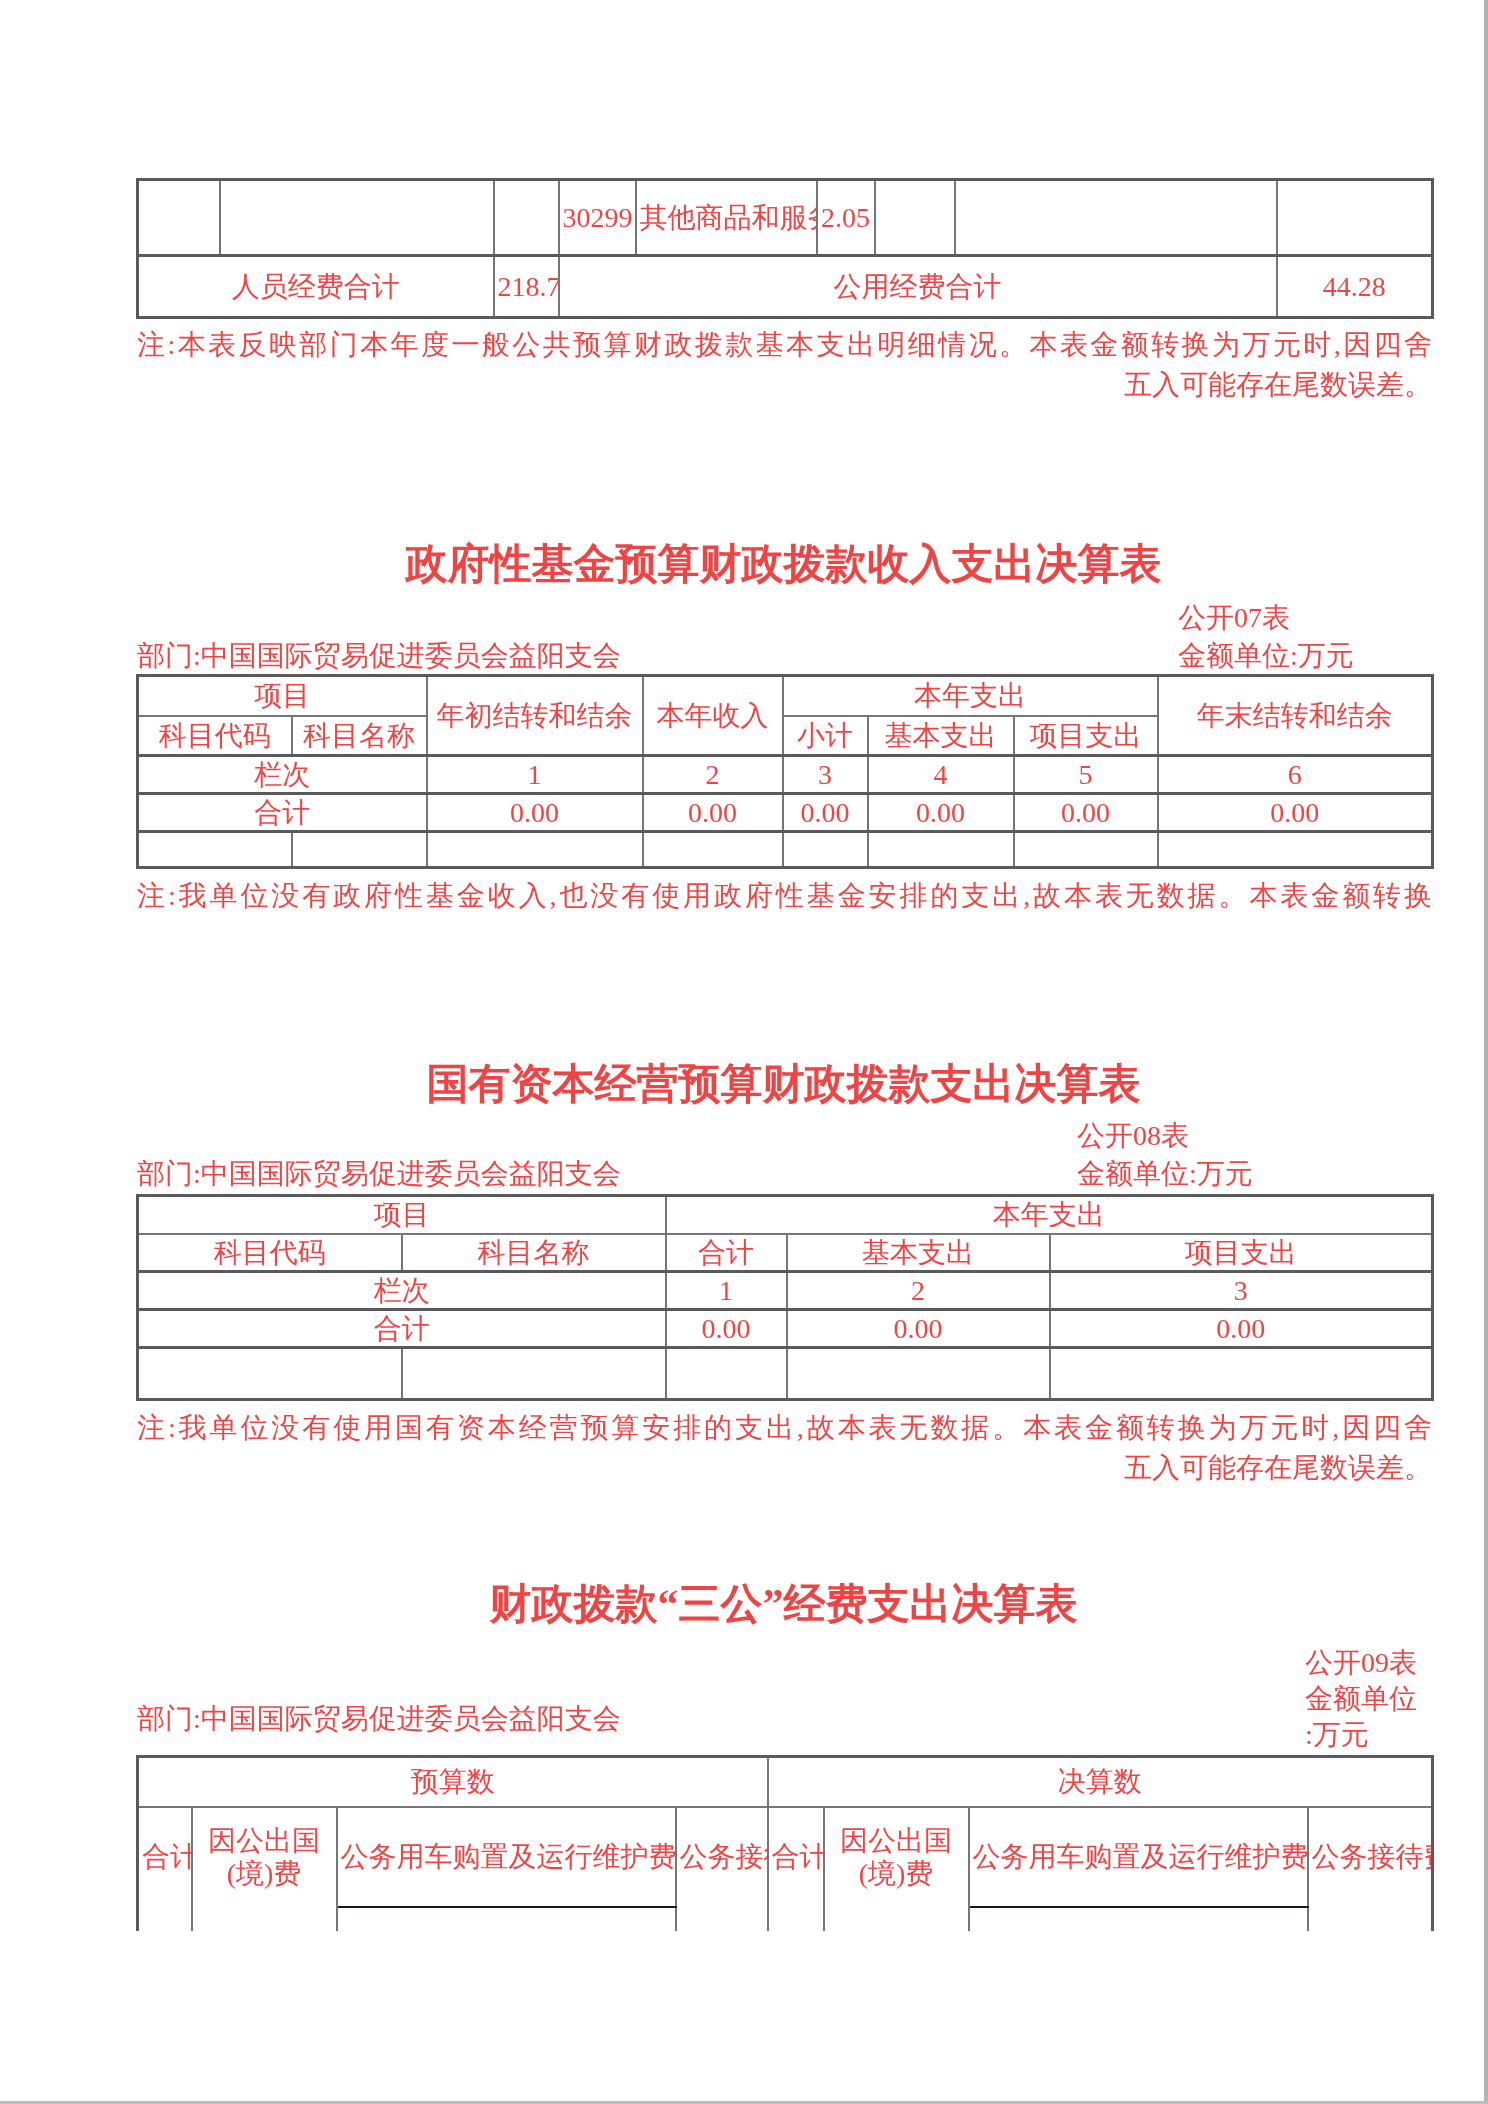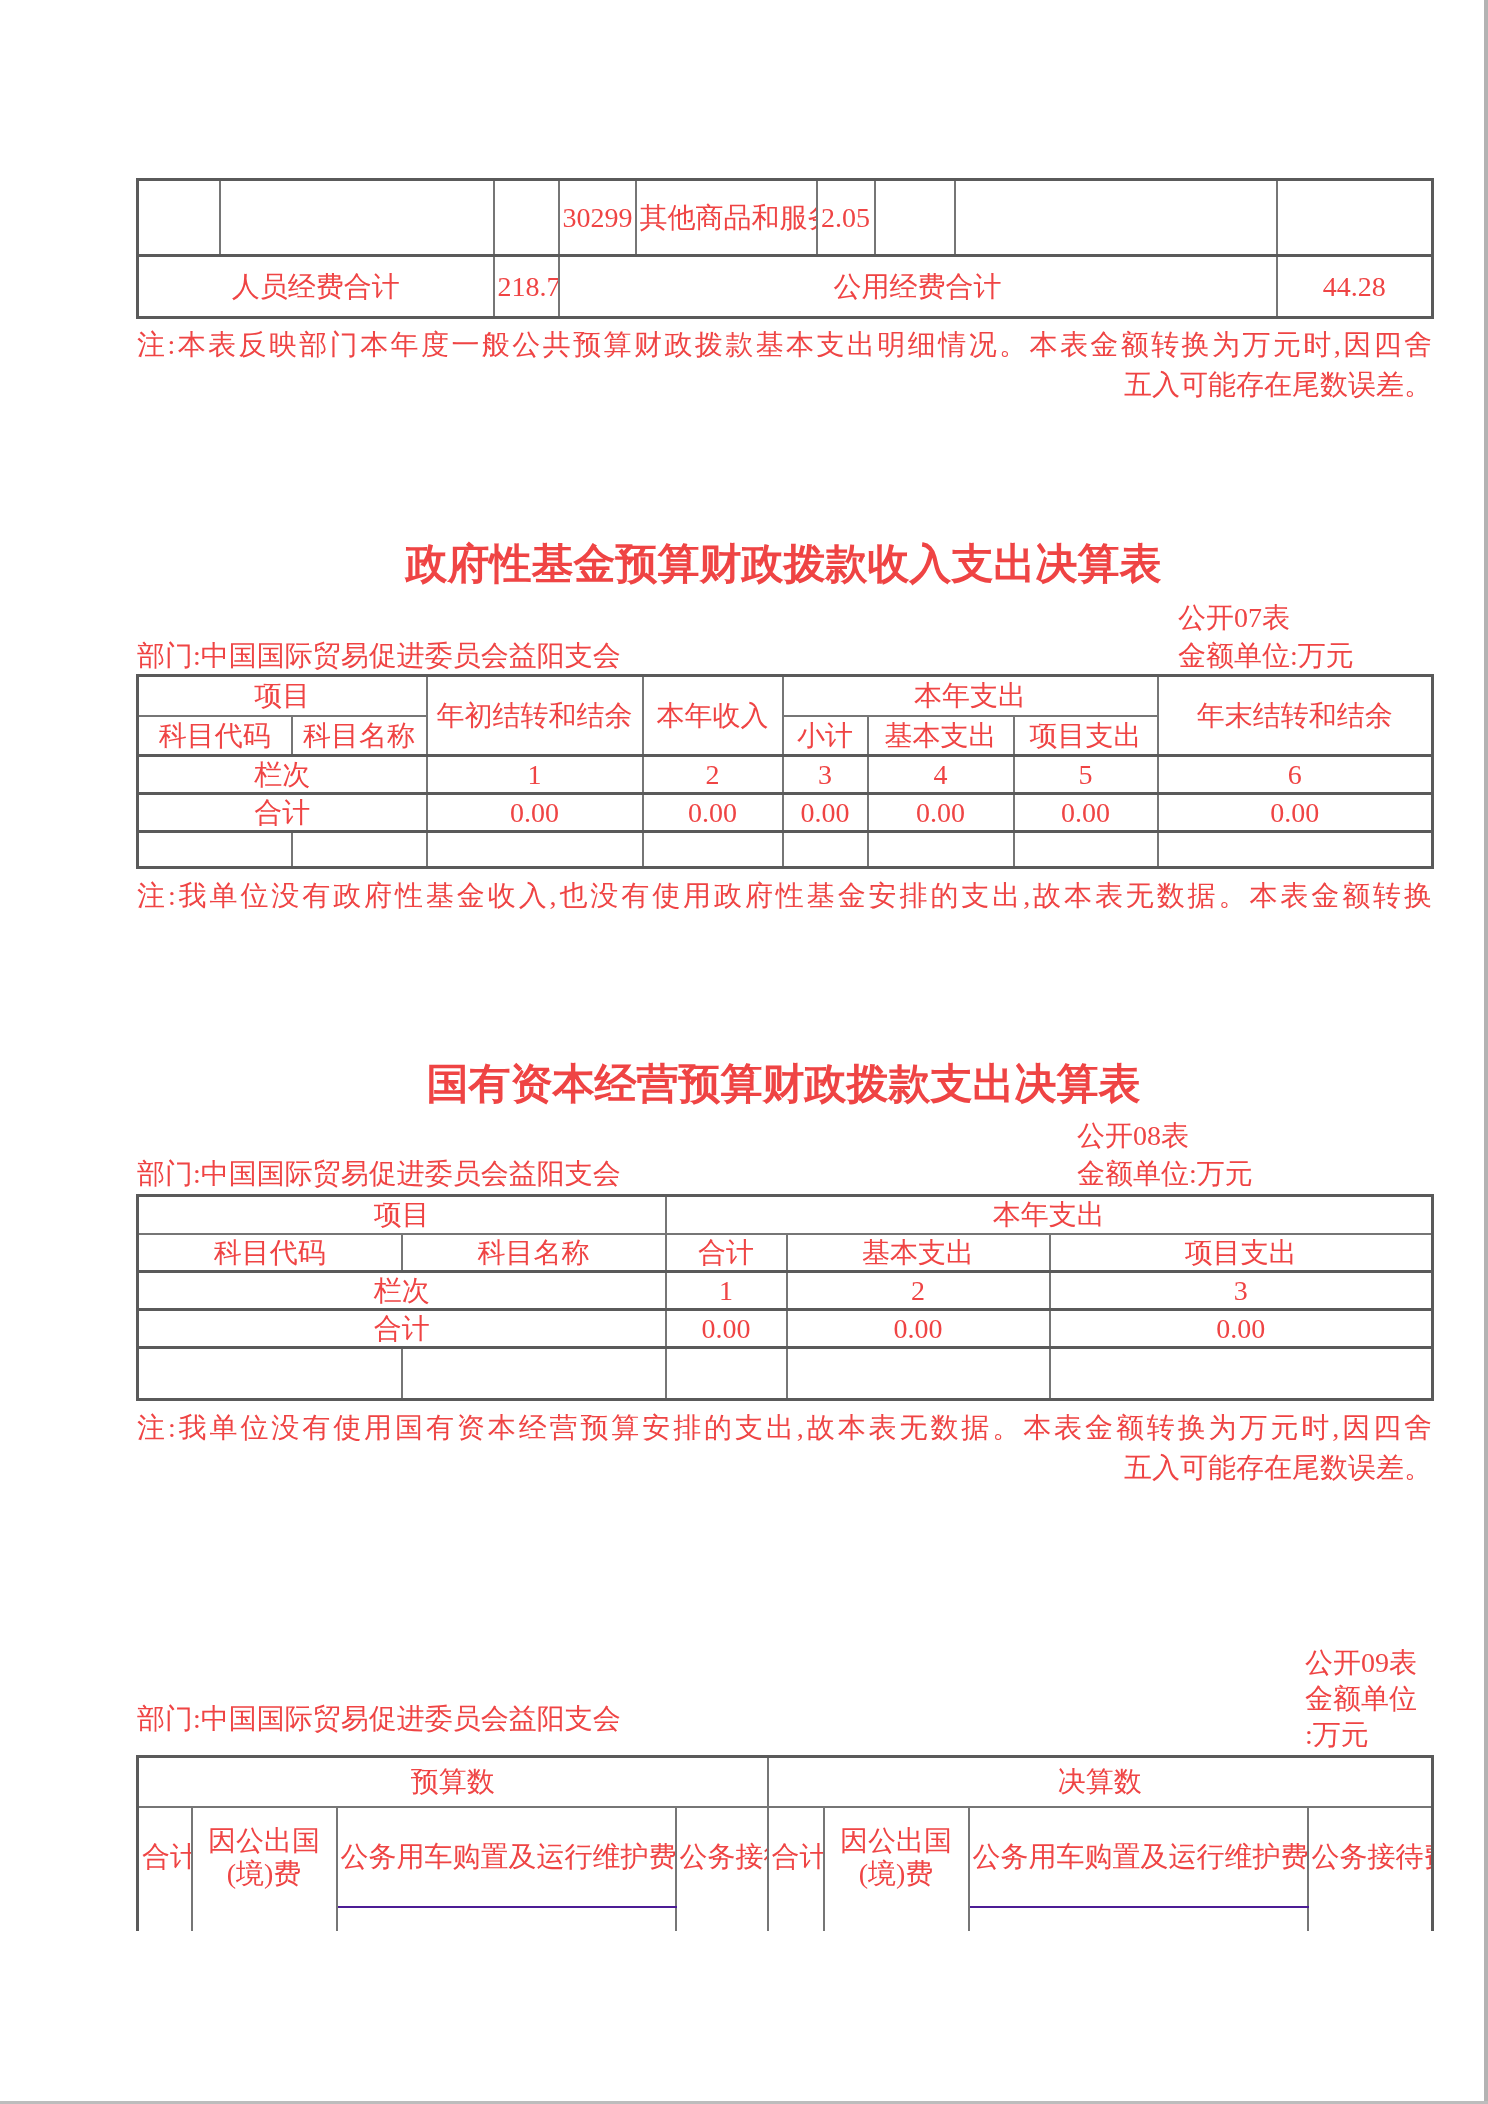--- a/index.html
+++ b/index.html
@@ -27,21 +27,21 @@
   }
   .meta { position:absolute; font-size:28px; line-height:36px; white-space:nowrap; }
   .note {
     position:absolute; left:137px; width:1295px; font-size:28px; line-height:40px;
   }
   .note .l1 { text-align:justify; text-align-last:justify; }
   .note .l2 { text-align:right; }
   
   table.t09 { border-bottom:none; }
   table.t09 td.nb { border-bottom:none; }
-  table.t09 td.cut { border-bottom:2px solid #4c1d95; }
+  table.t09 td.cut { border-bottom:2px solid #0f172a; }
   table.t09 td.stub { border-top:none; border-bottom:none; }
   table.t09 td.stub-gap { border:none; }
   .edge-right { position:absolute; top:0; right:0; width:4px; height:2104px; background:#b3b3b3; }
   .edge-bottom { position:absolute; left:0; bottom:0; width:1488px; height:3px; background:#bdbdbd; }
 </style>
 </head>
 <body>
 
 <div class="page">
 
@@ -194,20 +194,21 @@
       <td></td>
     </tr>
   </tbody>
     </table>
 
   <div class="note" style="top:1408px">
     <div class="l1">注:我单位没有使用国有资本经营预算安排的支出,故本表无数据。本表金额转换为万元时,因四舍</div>
     <div class="l2">五入可能存在尾数误差。</div>
   </div>
 
+  <div class="title" style="top:1578px">财政拨款“三公”经费支出决算表</div>
   <div class="meta" style="top:1645px; left:1305px">公开09表</div>
   <div class="meta" style="top:1681px; left:1305px">金额单位</div>
   <div class="meta" style="top:1717px; left:1305px">:万元</div>
   <div class="meta" style="top:1701px; left:137px">部门:中国国际贸易促进委员会益阳支会</div>
 
   <table class="tbl t09" style="top:1755px; width:1295px;">
     <colgroup>
       <col style="width:54px">
         <col style="width:145px">
         <col style="width:339px">

